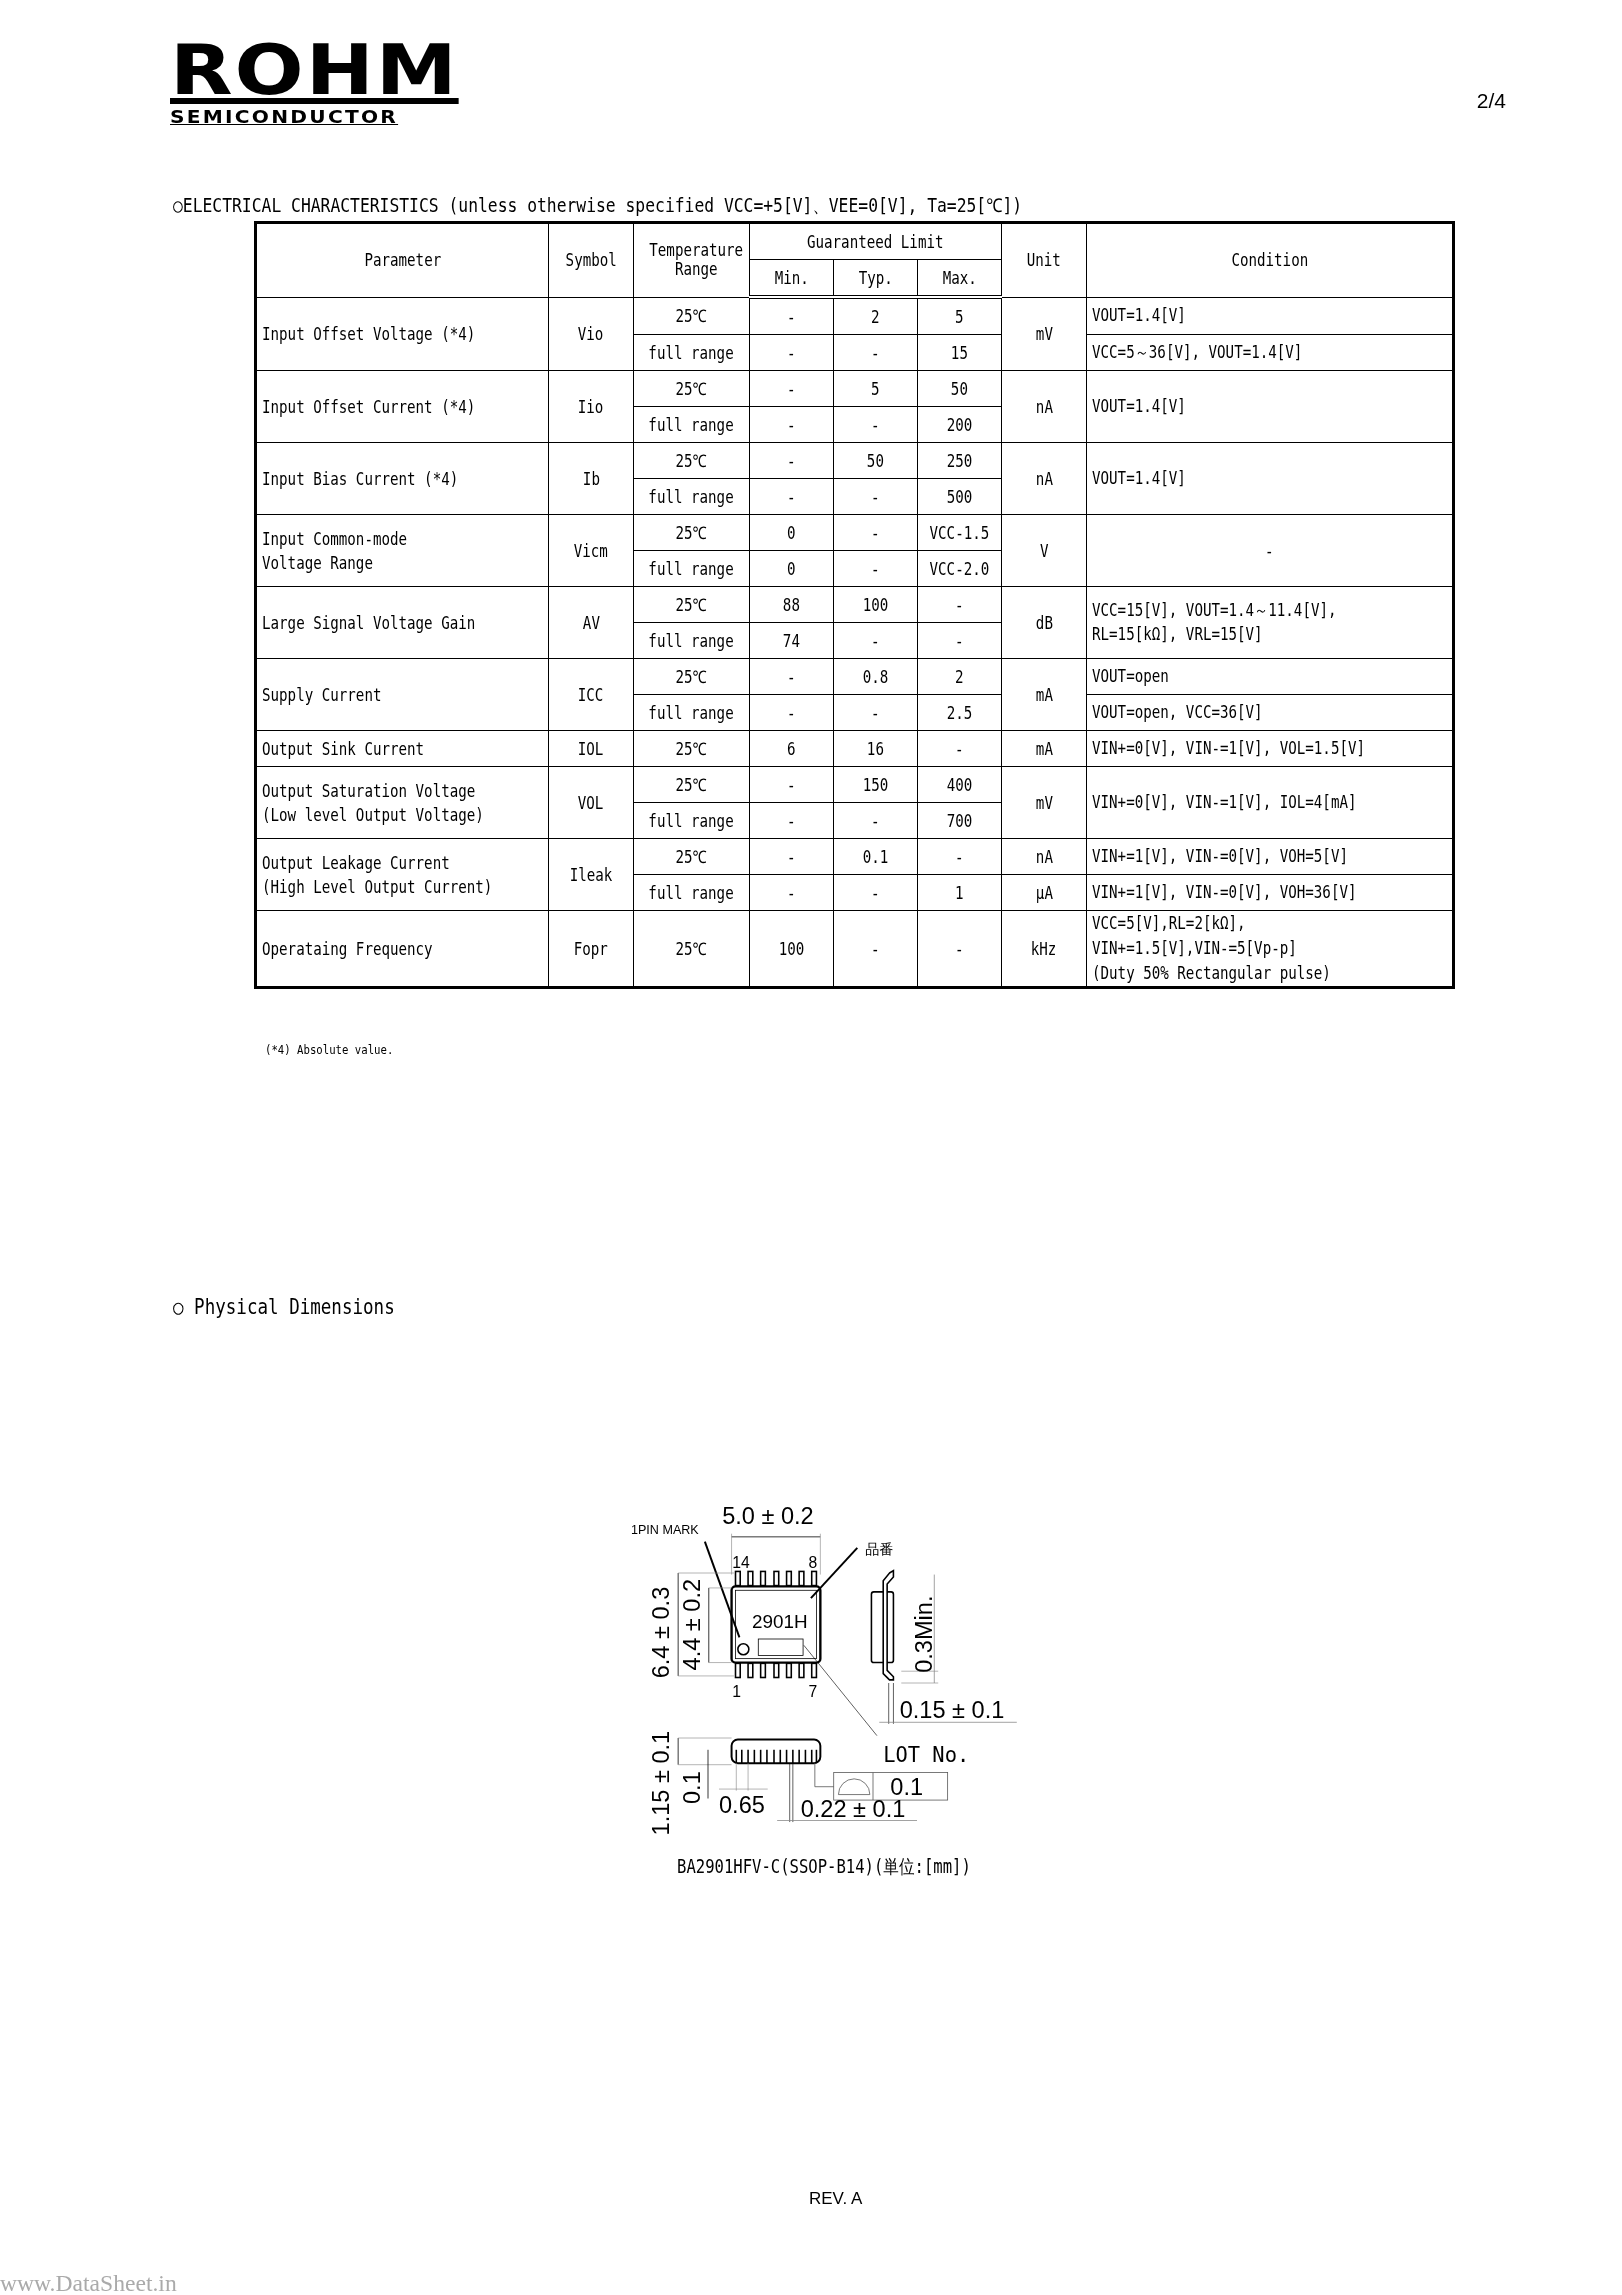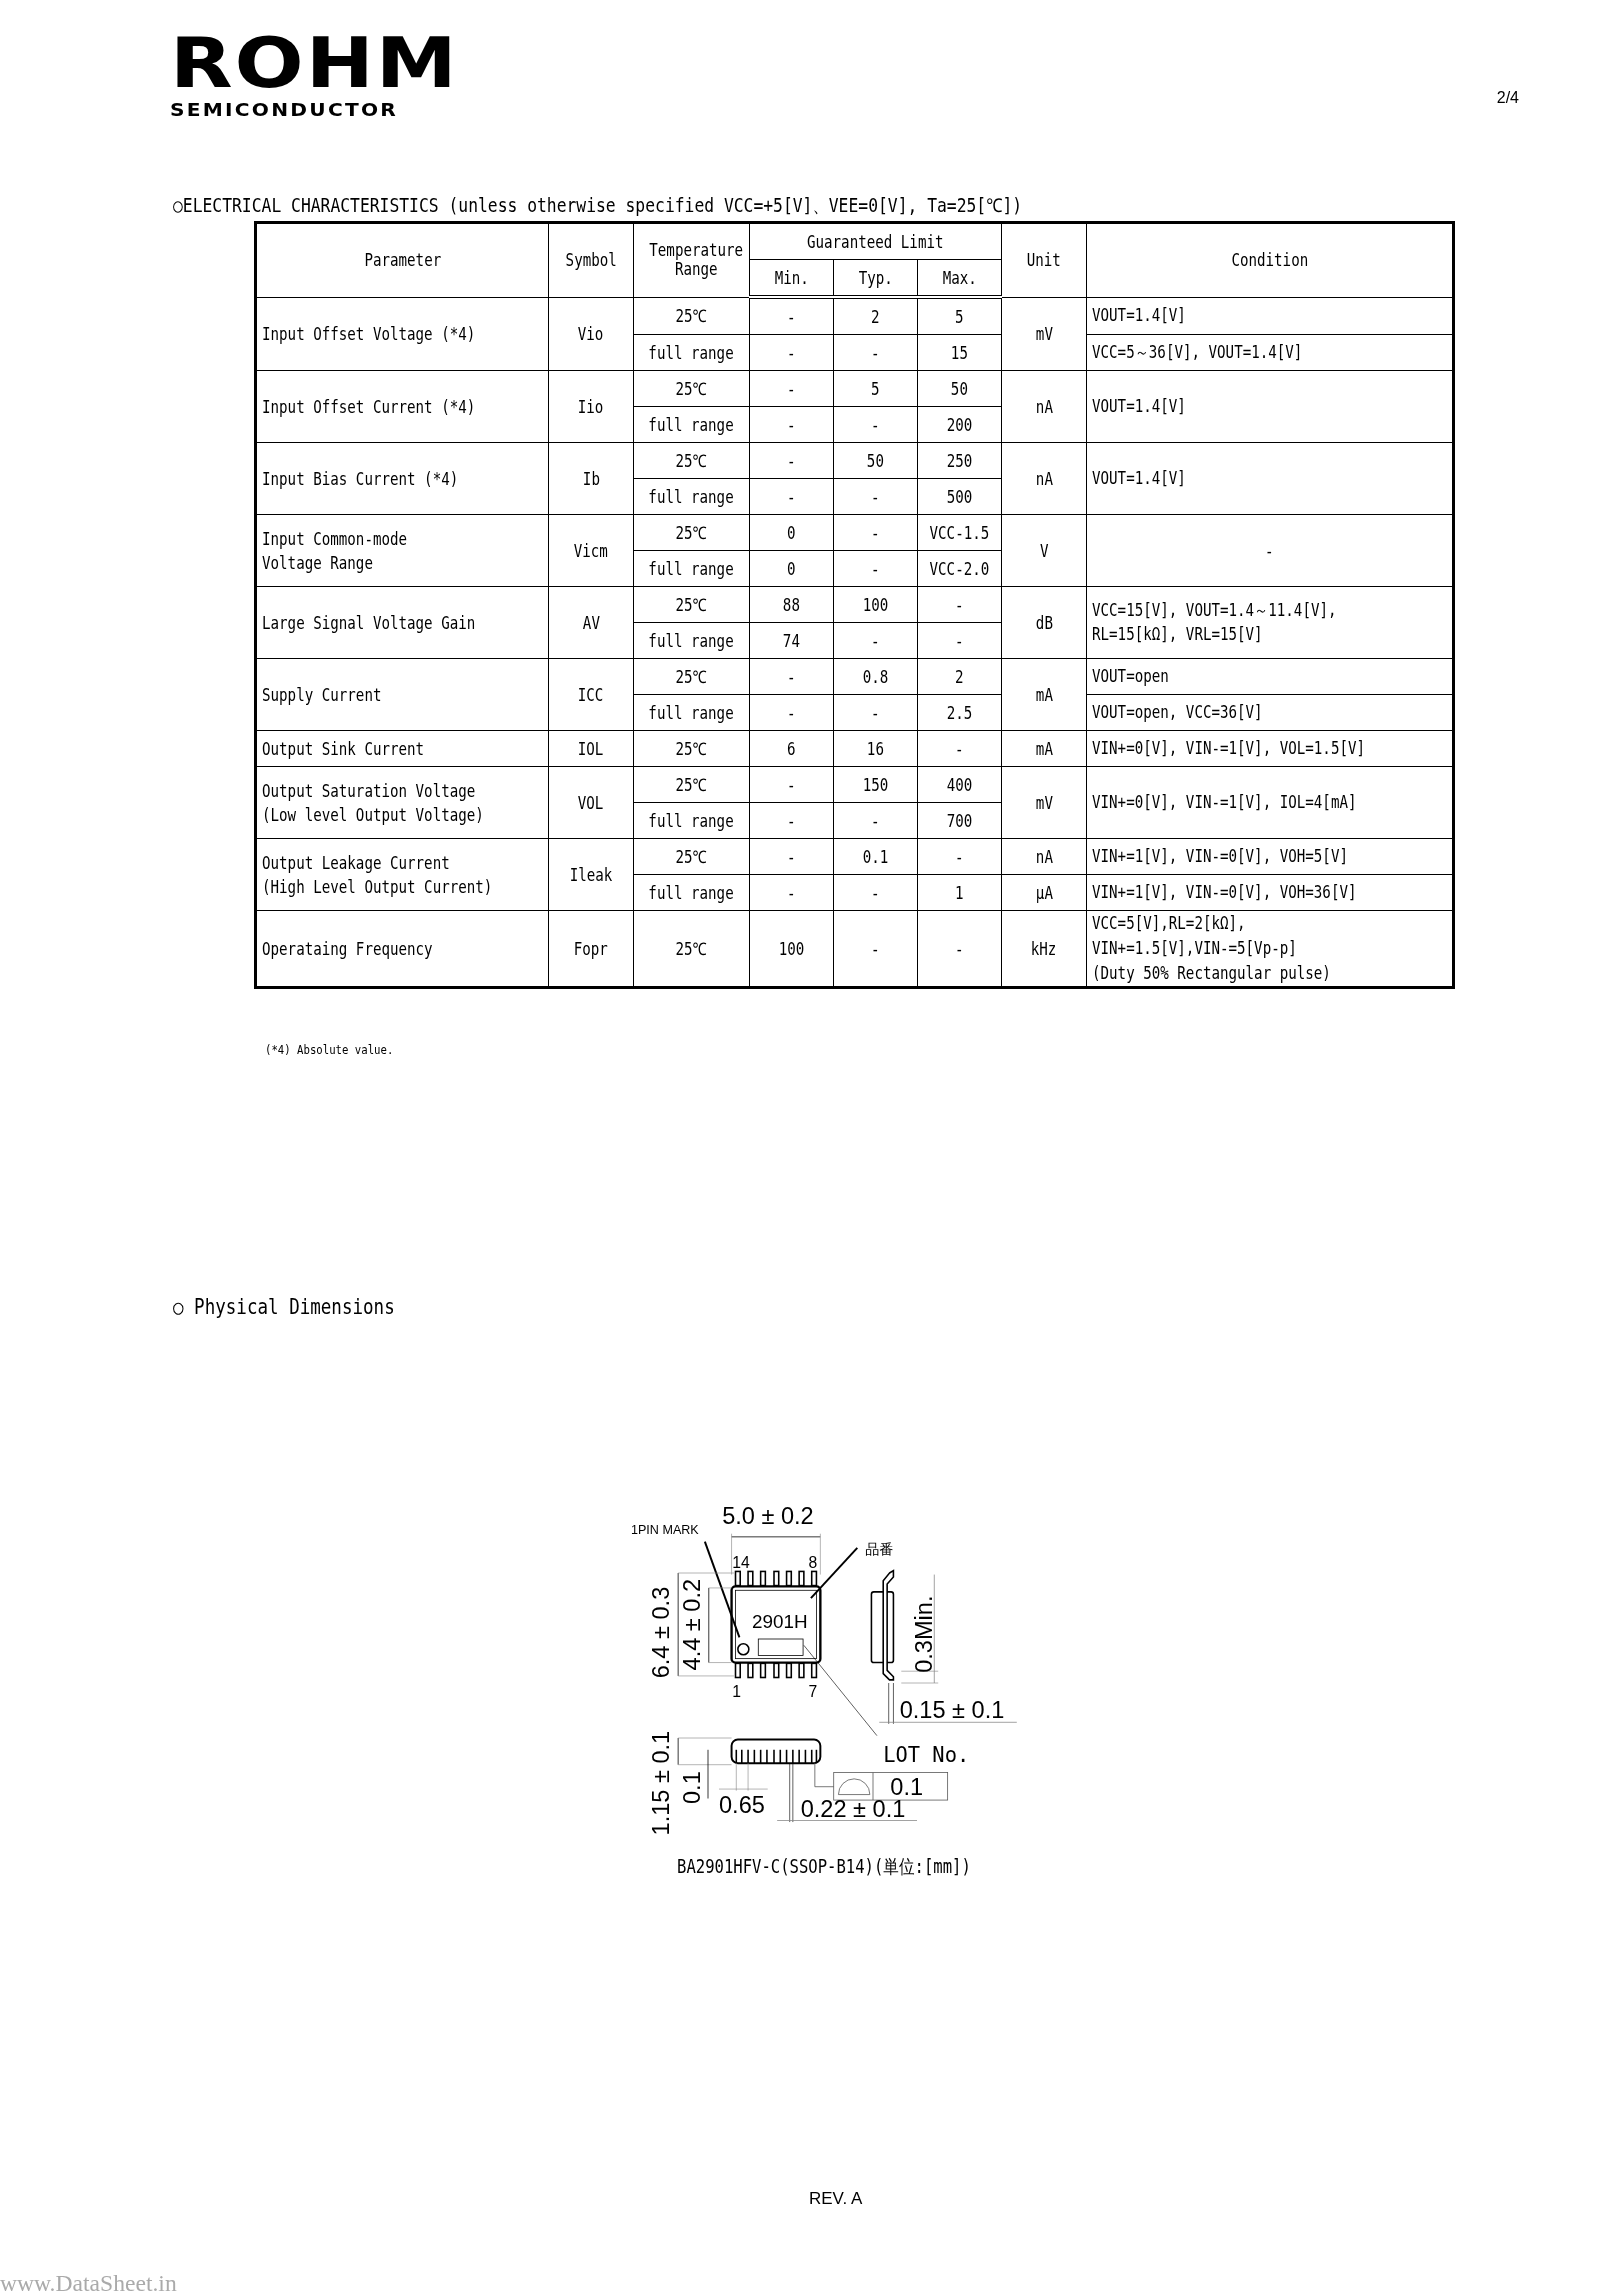--- a/index.html
+++ b/index.html
@@ -1,20 +1,20 @@
 <!DOCTYPE html>
 <html style="font-size:12.6px"><head>
 <meta charset="utf-8">
 <style>
   html,body{margin:0;padding:0;background:#fff;}
   body{width:1623px;height:2295px;position:relative;overflow:hidden;font-family:"DejaVu Sans Mono","Liberation Mono",monospace;color:#000;}
-  .logo{position:absolute;left:170px;top:33px;}
+  .logo{position:absolute;left:170px;top:40px;text-decoration:underline;}
   .logo-main{font-family:"DejaVu Sans","Liberation Sans",sans-serif;font-weight:900;font-size:69px;line-height:60px;letter-spacing:1.6px;transform:scaleX(1.18);transform-origin:left top;display:block;}
   .logo-sub{font-family:"DejaVu Sans","Liberation Sans",sans-serif;font-weight:900;font-size:18px;letter-spacing:2px;display:block;margin-top:6.3px;transform:scaleX(1.12);transform-origin:left top;}
-  .page-num{position:absolute;right:104px;top:89px;font-family:"Liberation Sans",sans-serif;font-size:16px;}
+  .page-num{position:absolute;right:117px;top:89px;font-family:"Liberation Sans",sans-serif;font-size:21px;}
   .section-title{position:absolute;left:173px;font-size:19px;letter-spacing:0px;white-space:nowrap;transform:scaleX(0.86);transform-origin:left top;}
   table.ec{position:absolute;left:254px;top:221px;width:1198px;border-collapse:collapse;table-layout:fixed;border:3.9px solid #000;}
   table.ec td,table.ec th{border:1.6px solid #000;font-weight:normal;font-size:17.3px;padding:0 4.7px;height:35px;text-align:center;white-space:nowrap;overflow:hidden;}
   table.ec th{height:35px;}
   table.ec thead tr:last-child th{border-bottom:4.7px double #000;}
   table.ec td.param,table.ec td.cond{text-align:left;margin-left:39px;}
   table.ec td.cond{white-space:normal;line-height:23.6px;}
   table.ec td.param{white-space:normal;line-height:24px;}
   .sq{display:inline-block;transform:scaleX(0.82);transform-origin:left center;}
   .sqc{display:inline-block;transform:scaleX(0.82);}

